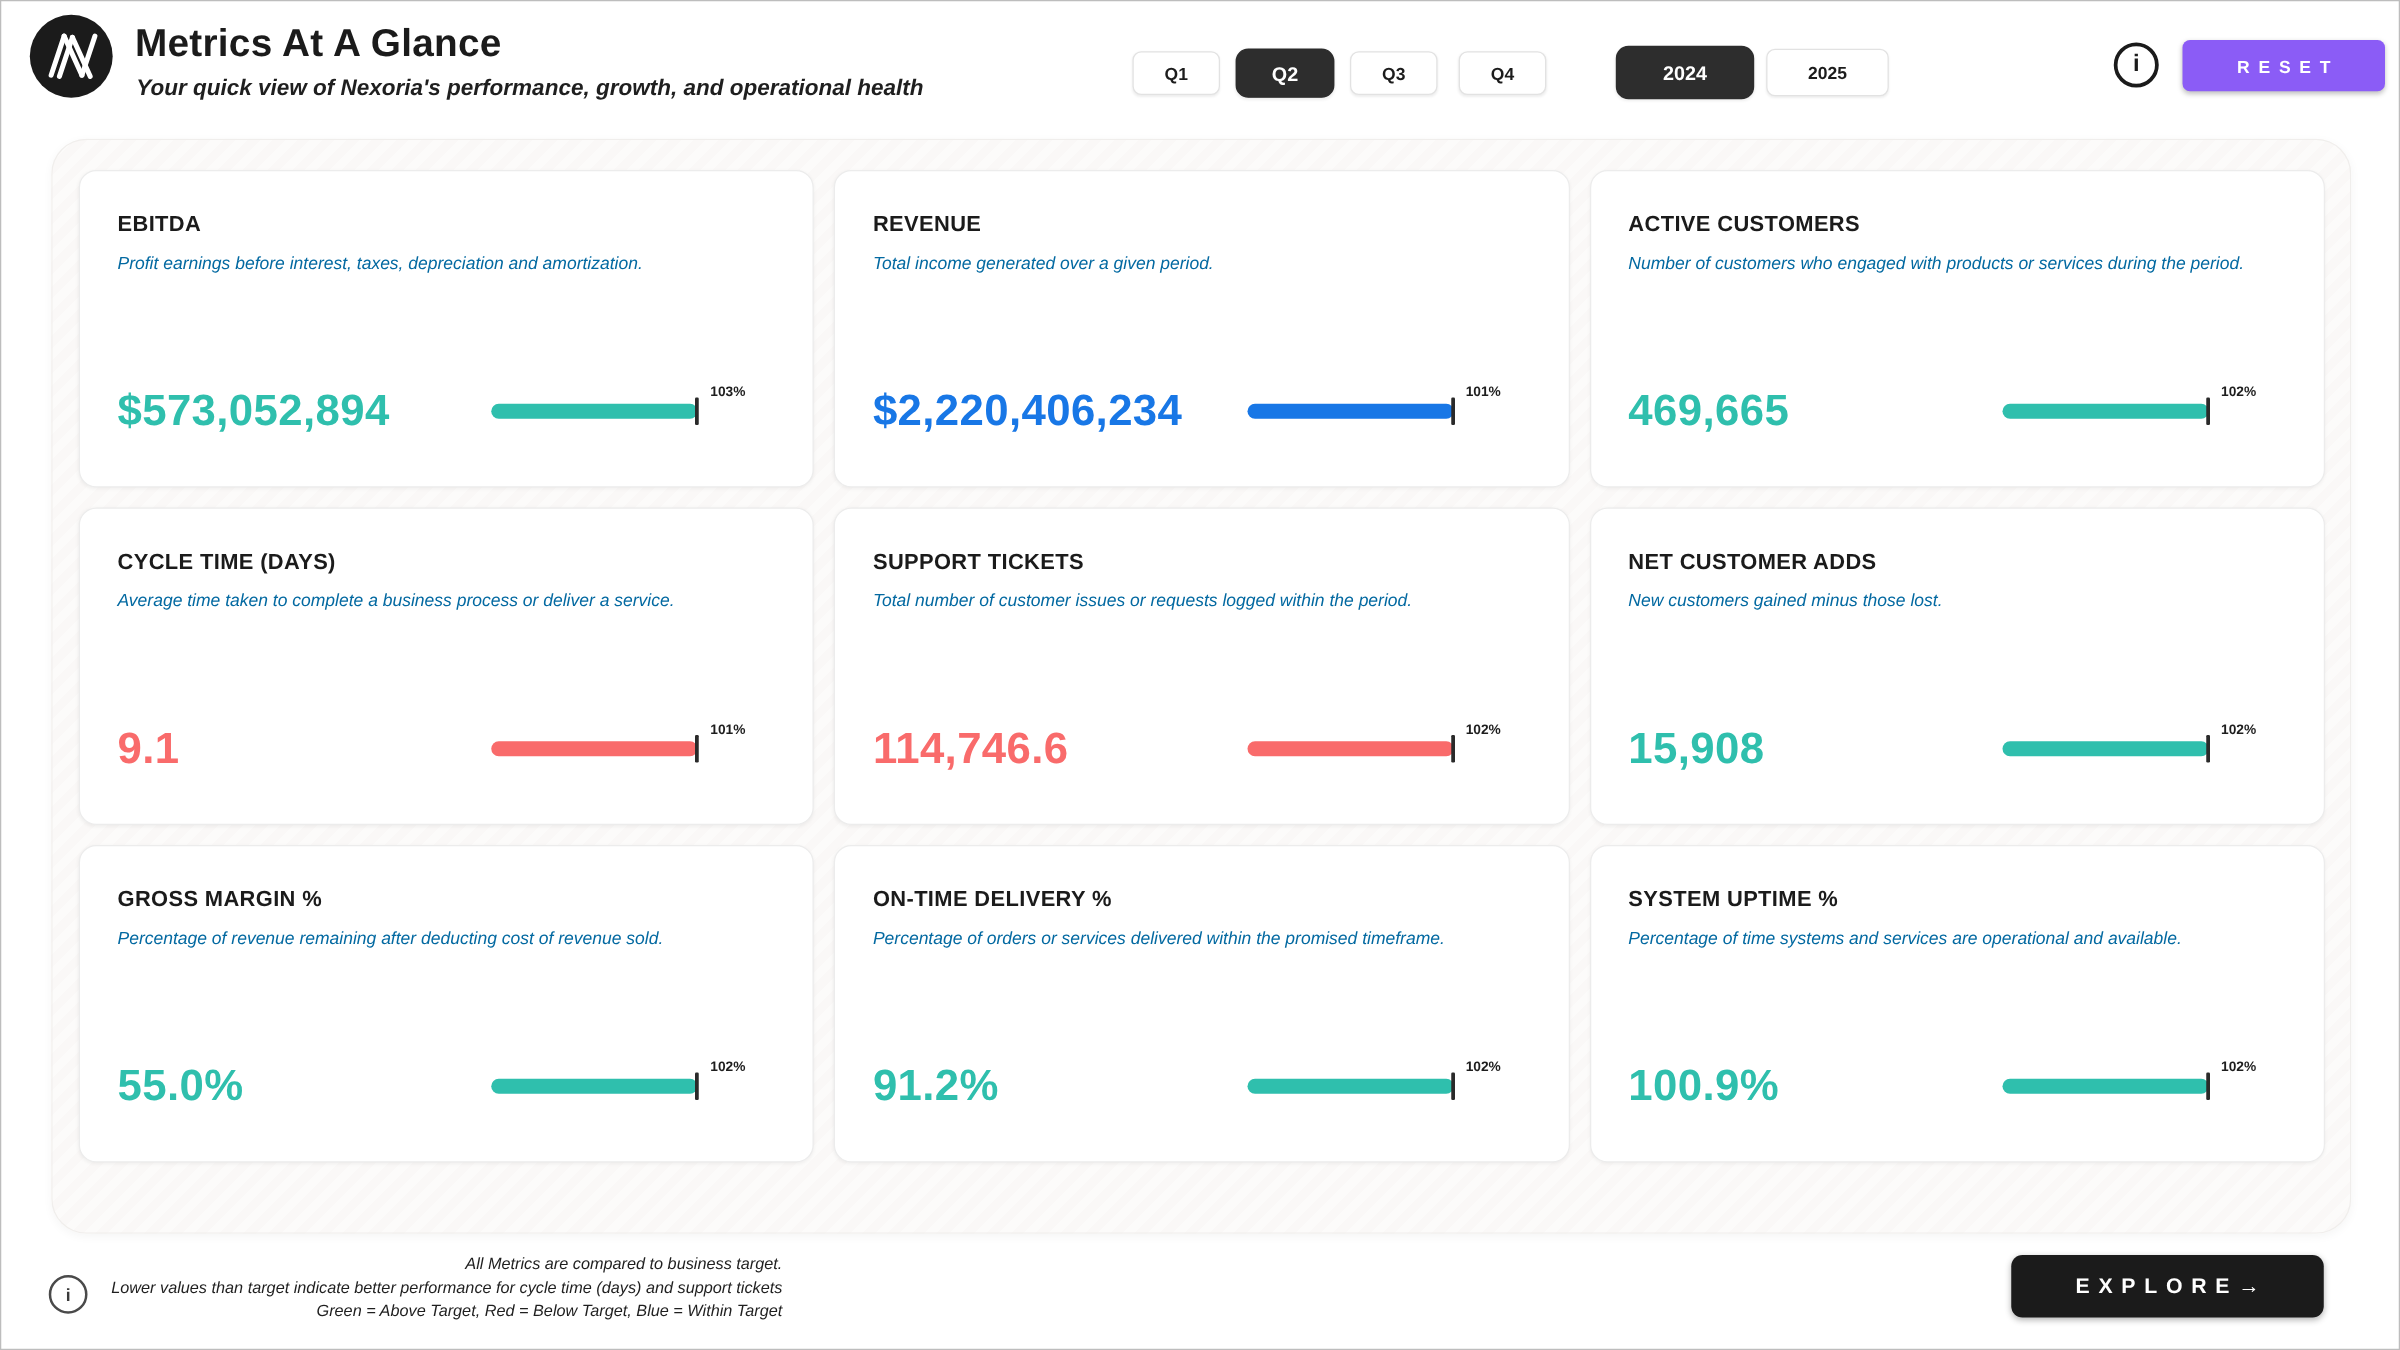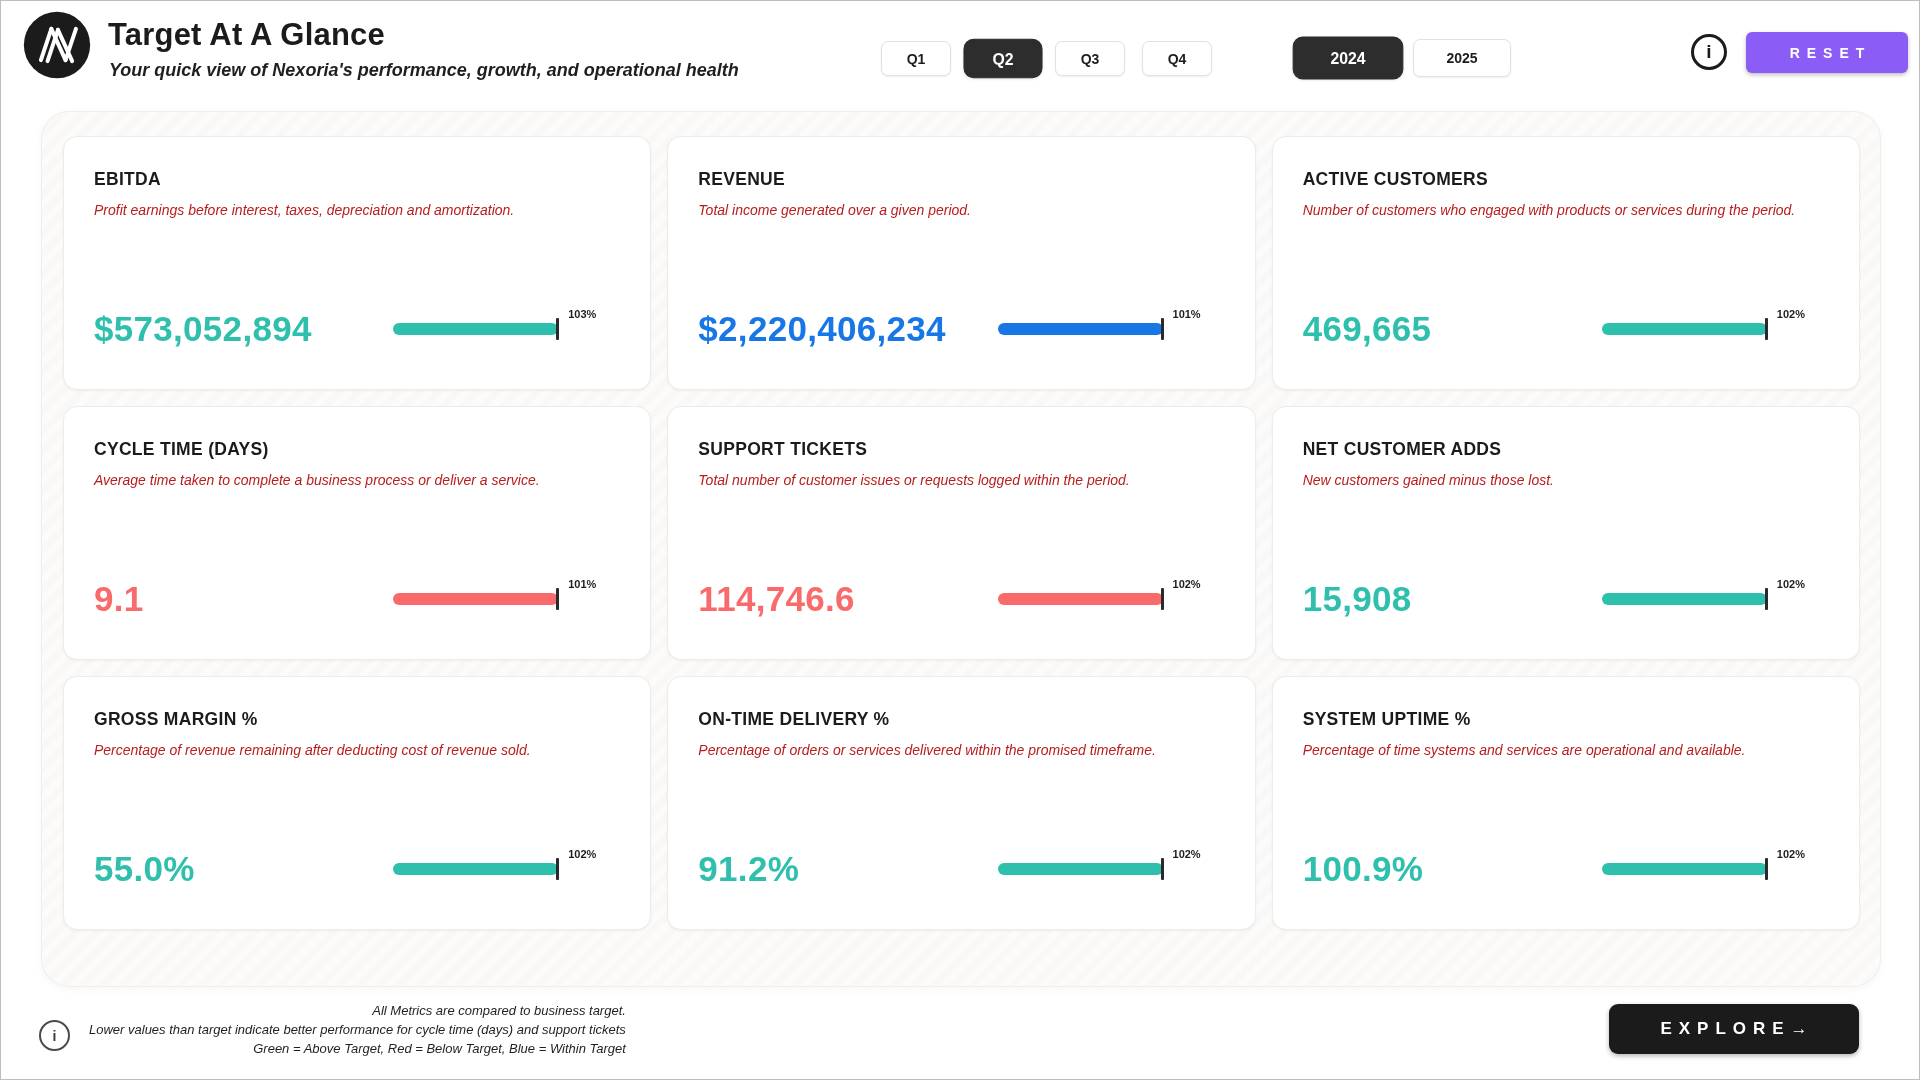--- a/index.html
+++ b/index.html
@@ -15,21 +15,21 @@
   .app-title { position:absolute; left:107px; top:16px; font-size:31px; font-weight:700; color:#1b1b1b; letter-spacing:.2px; }
   .app-subtitle { position:absolute; left:108px; top:59px; font-size:18px; font-style:italic; font-weight:700; color:#1f1f1f; }
 
   .pill-btn {
     display:flex; align-items:center; justify-content:center;
     background:#fff; border:1px solid #e2e2e2; border-radius:7px;
     box-shadow:0 1px 2px rgba(0,0,0,.07);
     font-size:14px; font-weight:700; color:#1c1c1c; cursor:pointer;
   }
   .pill-btn.sel { background:#2d2d2d; color:#fff; border-color:#2d2d2d; transform:scale(1.13); border-radius:9px; }
-  .quarters { position:absolute; left:880px; top:40px; display:flex; gap:17px; }
+  .quarters { position:absolute; left:905px; top:40px; display:flex; gap:17px; }
   .quarters .pill-btn { width:70px; height:35px; }
   .years { position:absolute; left:1298px; top:38px; display:flex; gap:16px; }
   .years .pill-btn { width:98px; height:38px; }
 
   .info-circle {
     display:flex; align-items:center; justify-content:center;
     border-radius:50%; color:#1b1b1b; font-weight:700; background:#fff;
   }
   .info-header { position:absolute; left:1690px; top:33px; width:36px; height:36px; border:3px solid #1b1b1b; font-size:19px; cursor:pointer; }
   .reset-btn {
@@ -54,21 +54,21 @@
     grid-auto-rows:254px; column-gap:44px; row-gap:32px;gap:16px;
   }
   .card {
     background:#fff; border:1px solid #ececec; border-radius:14px;
     box-shadow:0 1px 3px rgba(0,0,0,.05);
     padding:32px 30px 24px 30px;
     display:flex; flex-direction:column;
     --accent:#2fbfad;
   }
   .card-title { font-size:17.5px; font-weight:700; color:#1b1b1b; letter-spacing:.3px; }
-  .card-desc { margin-top:10px; font-size:14px; font-style:italic; font-weight:500; color:#b91c1c; line-height:1.45; max-width:95%; }
+  .card-desc { margin-top:10px; font-size:14px; font-style:italic; font-weight:500; color:#0369a1; line-height:1.45; max-width:95%; }
   .kpi-row { margin-top:auto; display:flex; align-items:center; padding-bottom:16px; }
   .kpi-value { font-size:35px; font-weight:700; color:var(--accent); letter-spacing:.3px; white-space:nowrap; }
   .bar-wrap { position:relative; margin-left:auto; margin-right:62px; width:165px; height:18px; }
   .bar-fill { position:absolute; left:0; top:3px; height:12px; width:100%; border-radius:7px; background:var(--accent); }
   .bar-tick { position:absolute; right:-1px; top:-2px; width:3px; height:22px; background:#2a2a2a; border-radius:1px; }
   .bar-label { position:absolute; right:-38px; top:-12px; font-size:11px; font-weight:700; color:#1e1e1e; }
 
   
   .info-footer { position:absolute; left:38px; top:1019px; width:31px; height:31px; border:2px solid #4a4a4a; font-size:14px; color:#3a3a3a; }
   .notes { position:absolute; left:88px; top:1001px; font-size:13px; font-style:italic; font-weight:500; color:#1f1f1f; line-height:1.46;text-align:right; }
@@ -89,21 +89,21 @@
   <svg class="logo" viewBox="0 0 76 76">
     <circle cx="38" cy="38" r="35" fill="#1b1b1b"></circle>
     <g stroke="#ffffff" stroke-width="4.2" stroke-linecap="round" fill="none">
       <path d="M21 54 L32 21"></path>
       <path d="M28 55 L39 22"></path>
       <path d="M32 21 L47 54"></path>
       <path d="M39 22 L54 55"></path>
       <path d="M47 54 L58 21"></path>
     </g>
   </svg>
-  <div class="app-title">Target At A Glance</div>
+  <div class="app-title">Metrics At A Glance</div>
   <div class="app-subtitle">Your quick view of Nexoria's performance, growth, and operational health</div>
 
   <div class="quarters">
     <div class="pill-btn">Q1</div>
     <div class="pill-btn sel">Q2</div>
     <div class="pill-btn">Q3</div>
     <div class="pill-btn">Q4</div>
   </div>
 
   <div class="years">

